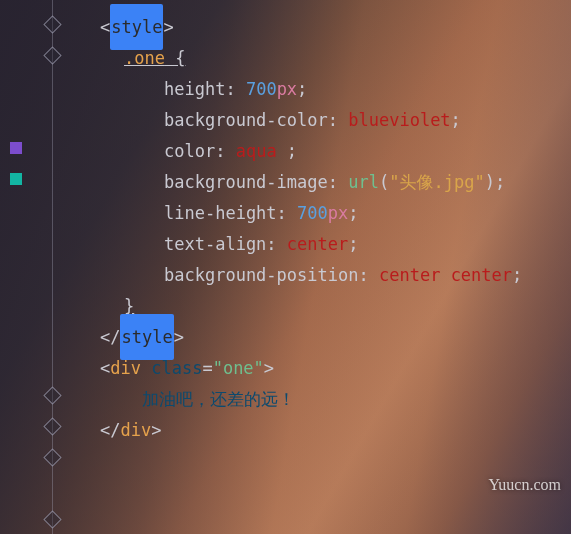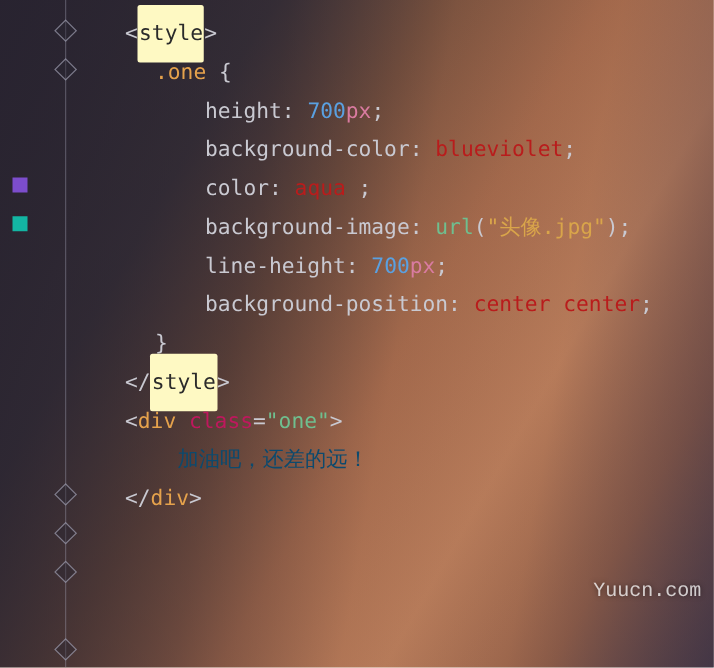--- a/index.html
+++ b/index.html
@@ -59,46 +59,46 @@
     padding: 12px 0 0 40px;
     position: relative;
   }
   .line {
     height: 31px;
     line-height: 31px;
     white-space: pre;
     color: #c9c9d1;
   }
   .i1 { padding-left: 0; }
-  .i2 { padding-left: 24px; }
+  .i2 { padding-left: 24px; text-decoration: underline; }
   .i3 { padding-left: 64px; }
   .content-text { padding-left: 42px; }
 
   .punct { color: #c9c9d1; }
   .tagbr { color: #c9c9d1; }
-  .tagname { color: #2b2b2b; background: #fef9c3; padding: 13px 1px; border-radius: 2px; }
+  .tagname { color: #2b2b2b; background: #3b82f6; padding: 13px 1px; border-radius: 2px; }
   .sel { color: #e5a24c; }
   .prop { color: #c9c9d1; }
   .colon { color: #c9c9d1; }
   .num { color: #5aa0e0; }
   .unit { color: #d97ba0; }
   .semi { color: #c9c9d1; }
   .valkw { color: #b91c1c; }
   .func { color: #6fbf8f; margin-top: 30px; }
   .str { color: #d9a54a; }
-  .attr { color: #be185d; }
+  .attr { color: #0c4a6e; }
   .attrval { color: #6fbf8f; }
   .text-content { color: #0c4a6e; }
   
   .watermark {
     position: absolute;
     right: 10px;
-    bottom: 52px;
+    bottom: 40px;
     color: rgba(255,255,255,0.75);
-    font-family: Liberation Mono, monospace;
+    font-family: Liberation Serif, serif;
     font-size: 16px;
     text-shadow: 0 0 4px rgba(0,0,0,0.5);
   }
 </style>
 </head>
 <body>
 
 <div class="bg-overlay"></div>
 
 <div class="editor">
@@ -125,20 +125,21 @@
 
     <div class="line i3"><span class="prop">background-color</span><span class="colon">: </span><span class="valkw">blueviolet</span><span class="semi">;</span></div>
 
     <div class="line i3"><span class="prop">color</span><span class="colon">: </span><span class="valkw">aqua </span><span class="semi">;</span></div>
 
     <div class="line i3"><span class="prop">background-image</span><span class="colon">: </span><span class="func">url</span><span class="punct">(</span><span class="str">"头像.jpg"</span><span class="punct">)</span><span class="semi">;</span></div>
 
 
     <div class="line i3"><span class="prop">line-height</span><span class="colon">: </span><span class="num">700</span><span class="unit">px</span><span class="semi">;</span></div>
 
+    <div class="line i3"><span class="prop">text-align</span><span class="colon">: </span><span class="valkw">center</span><span class="semi">;</span></div>
 
 
     <div class="line i3"><span class="prop">background-position</span><span class="colon">: </span><span class="valkw">center</span><span class="punct"> </span><span class="valkw">center</span><span class="semi">;</span></div>
 
     <div class="line i2"><span class="punct">}</span></div>
 
     <div class="line i1"><span class="tagbr">&lt;/</span><span class="tagname">style</span><span class="tagbr">&gt;</span></div>
 
     <div class="line i1"><span class="tagbr">&lt;</span><span class="sel">div</span><span class="punct"> </span><span class="attr">class</span><span class="punct">=</span><span class="attrval">"one"</span><span class="tagbr">&gt;</span></div>
 

